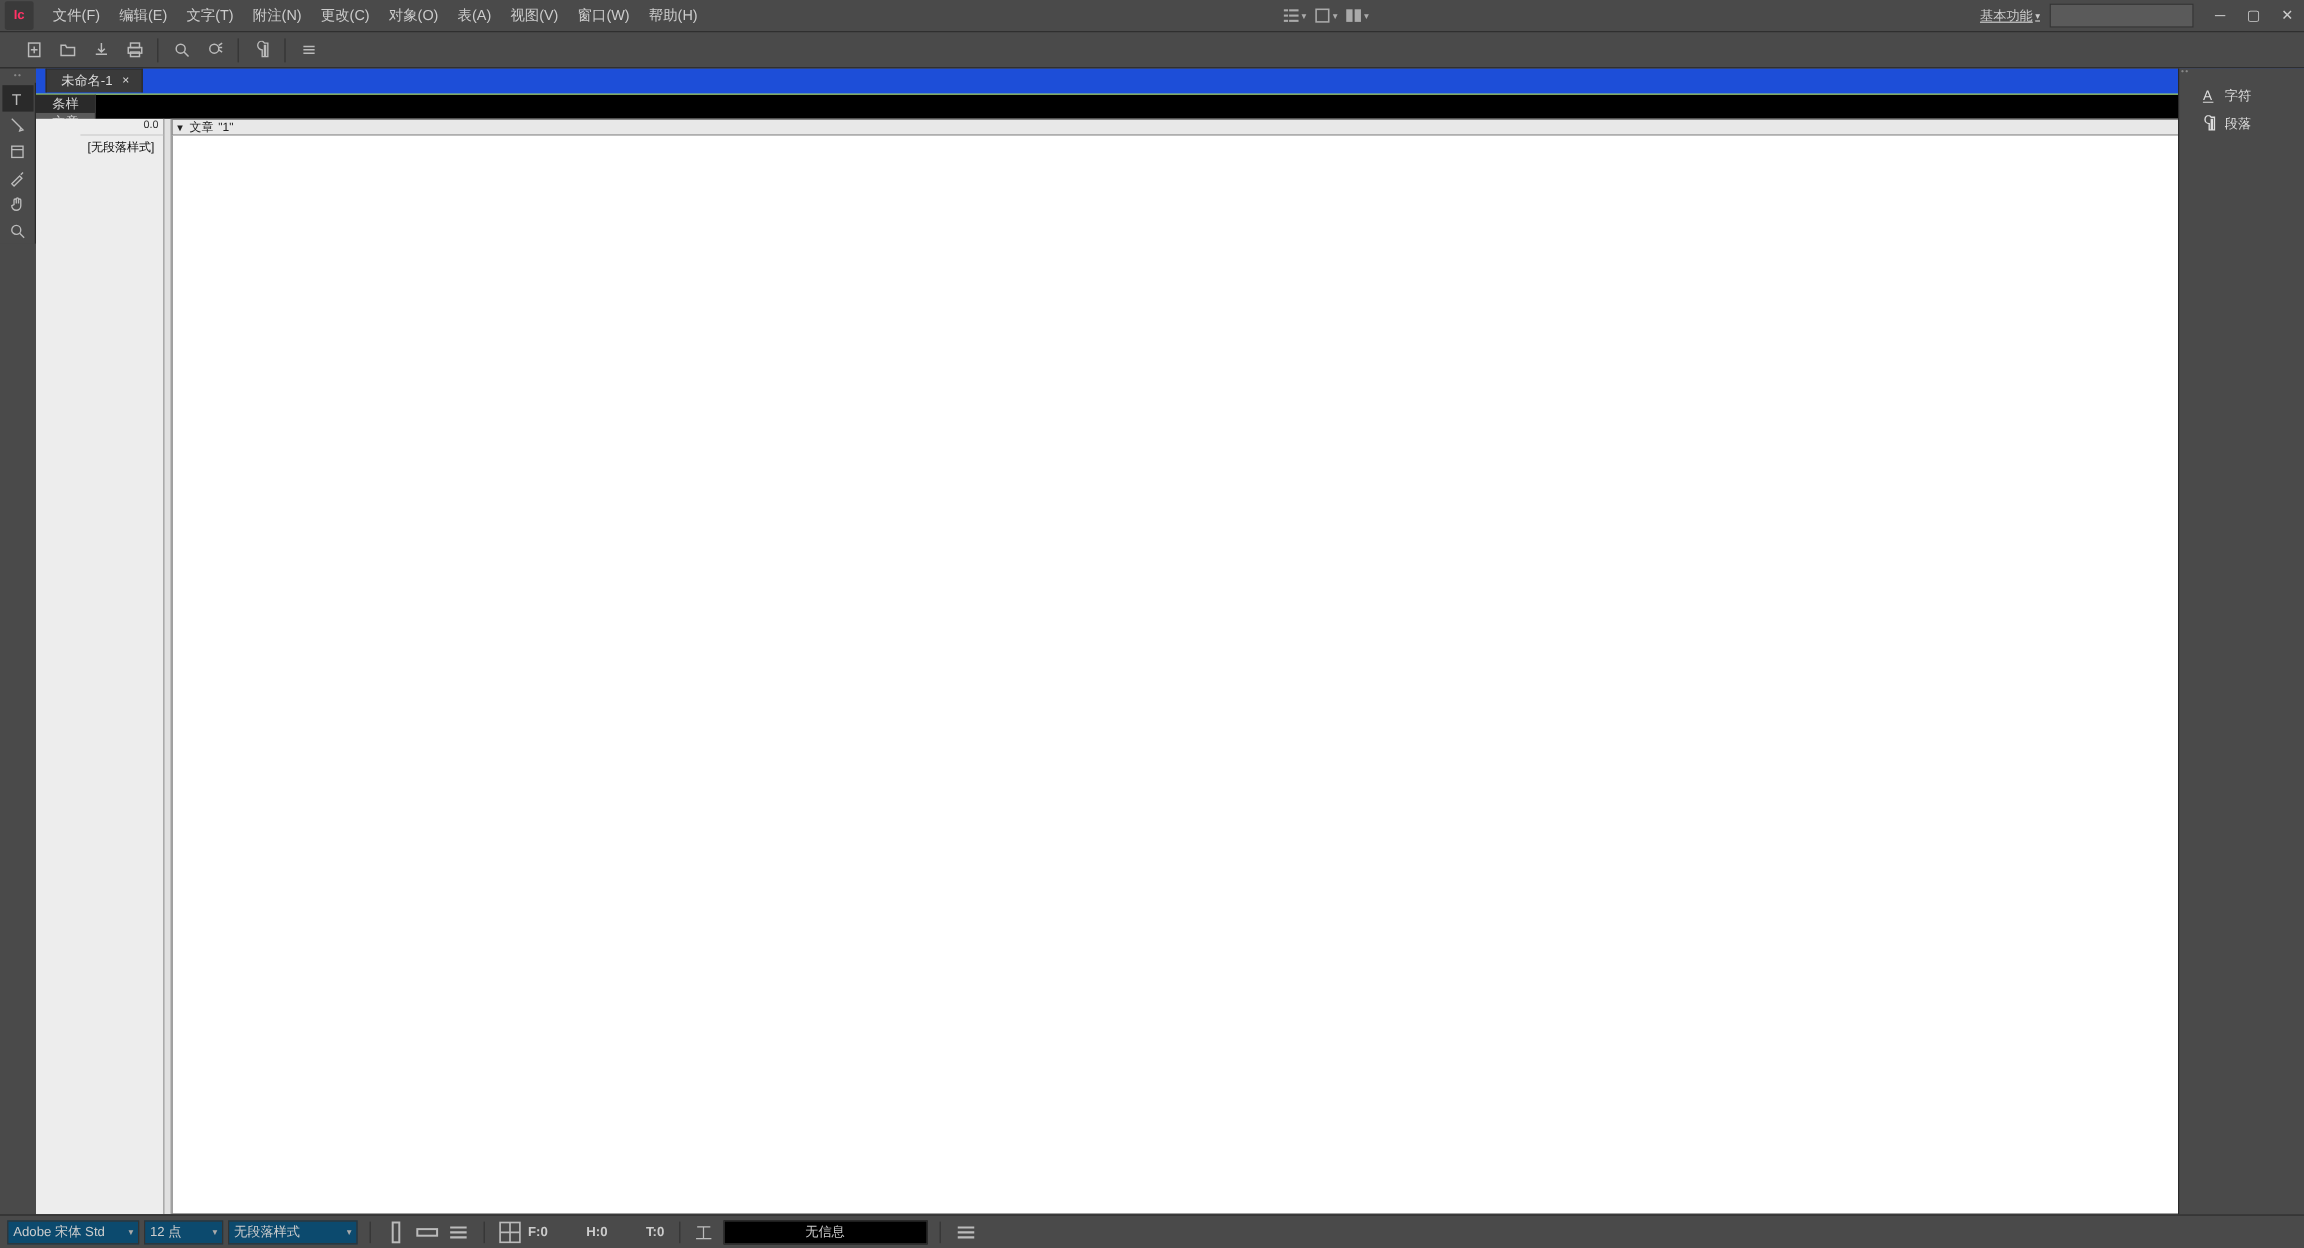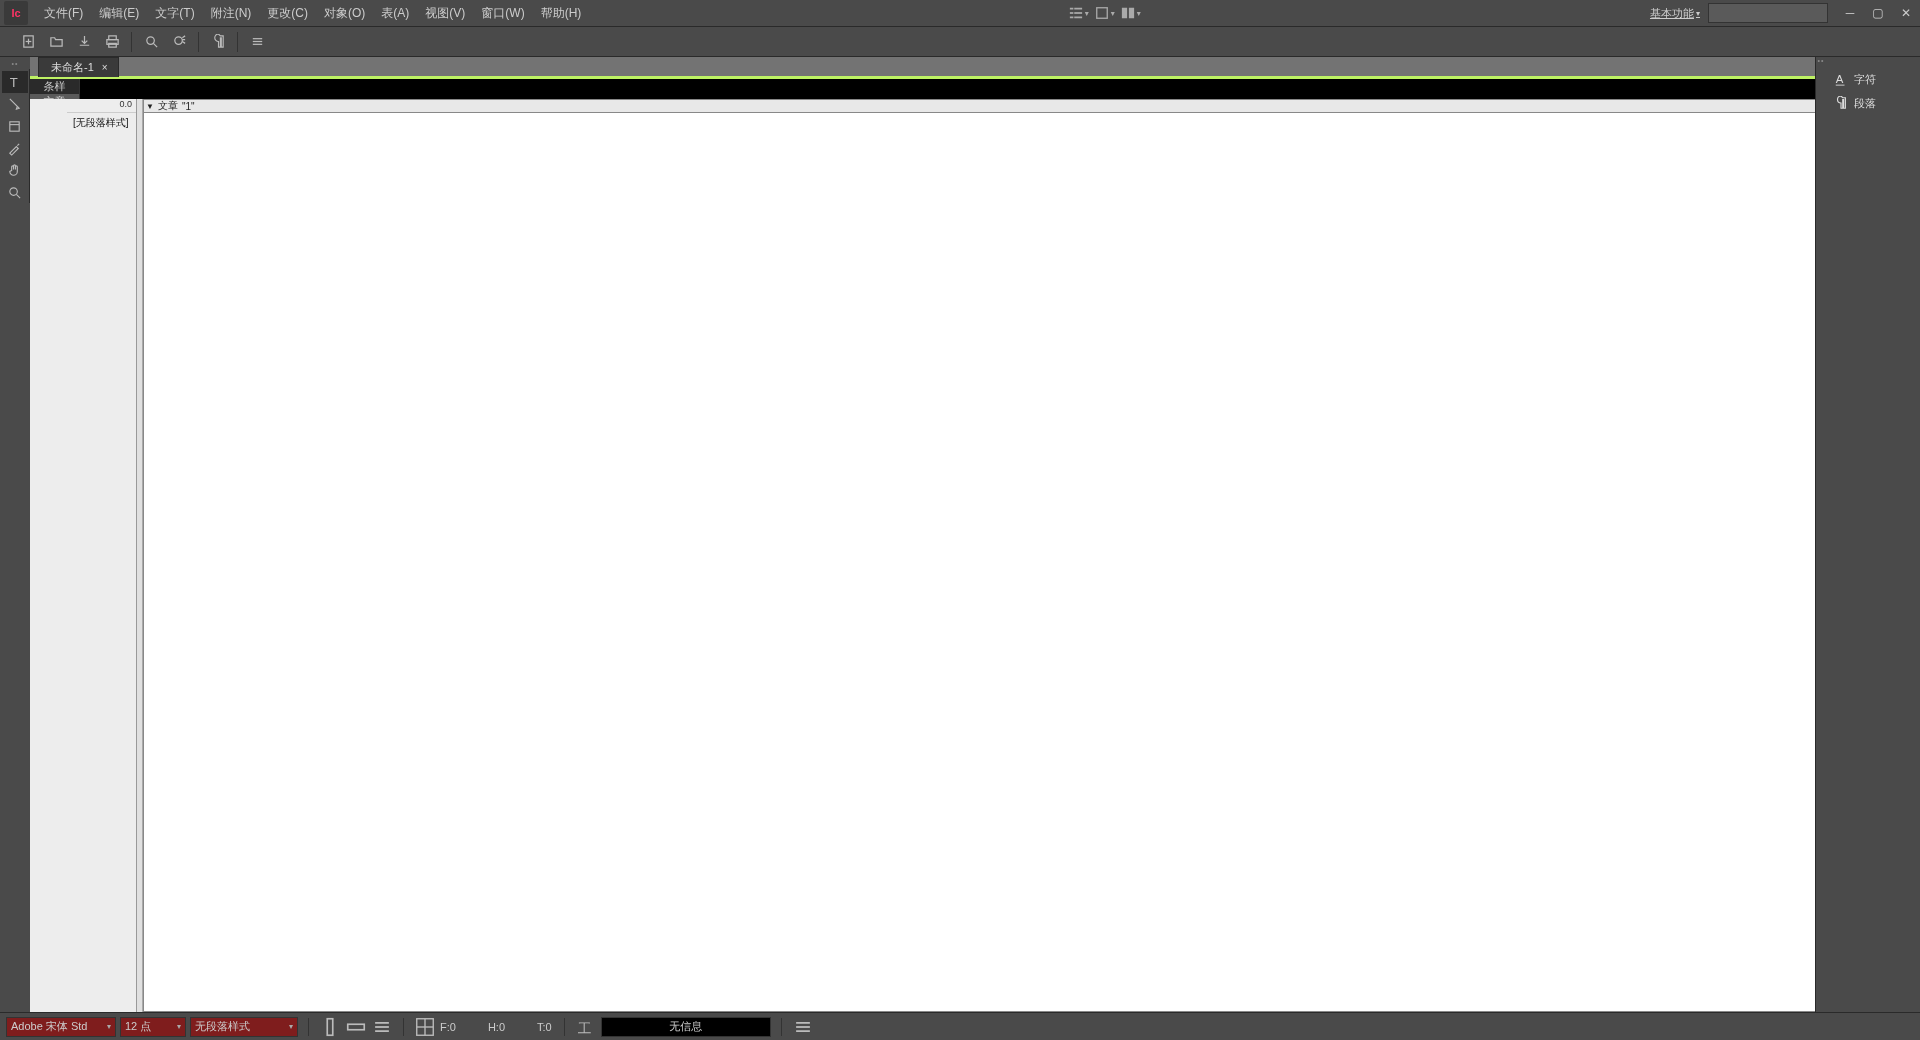--- a/index.html
+++ b/index.html
@@ -29,21 +29,21 @@
 .main-area { position: absolute; top: 57px; left: 0; right: 0; bottom: 28px; display: flex; }
 
 .left-toolbar-wrap { display: flex; flex-direction: column; }
 .left-toolbar-handle { height: 12px; display:flex; align-items:center; justify-content:center; color:#888; font-size:8px;}
 .left-toolbar { width: 30px; background: #4a4a4a; border-right: 1px solid #2a2a2a; display: flex; flex-direction: column; align-items: center; padding-top: 2px; }
 .tool-btn { width: 26px; height: 22px; display: flex; align-items: center; justify-content: center; cursor: pointer; color: #bbb; margin: 0; }
 .tool-btn.active { background: #2a2a2a; }
 .tool-btn svg { width: 15px; height: 15px; }
 
 .doc-area { flex: 1; display: flex; flex-direction: column; background: #4a4a4a; overflow:hidden;}
-.doc-tabs { height: 22px; display: flex; align-items: center; padding-left: 8px; background: #737373; border-bottom: 3px solid #bef264;}
+.doc-tabs { height: 22px; display: flex; align-items: flex-start; padding-left: 8px; background: #1d4ed8; border-bottom: 1px solid #bef264;}
 .doc-tab { height: 20px; padding: 0 10px 0 12px; background: #3a3a3a; color: #ddd; font-size: 11px; display: flex; align-items: center; border-top: 1px solid #2a2a2a; border-left: 1px solid #2a2a2a; border-right: 1px solid #2a2a2a; margin-right:2px;}
 .doc-tab-close { margin-left: 8px; cursor: pointer; font-size: 10px; }
 
 .sub-tabs-row { display: flex; height: 20px; background: #000000; flex-direction: column;}
 .sub-tab { width: 50px; color: #ccc; font-size: 11px; display: flex; align-items: center; justify-content: center; cursor: pointer; background:#5a5a5a; border-right:1px solid #333;}
 .sub-tab.active { background: #2a2a2a; }
 
 .panel-layout { flex:1; display:flex; }
 .styles-panel { width: 107px; background: #ededed; border-right: 1px solid #999; display:flex; flex-direction:column;padding-left:37px;}
 .styles-header { height:14px; font-size:9px; text-align:right; padding-right:4px; color:#333; border-bottom:1px solid #ccc;}
@@ -56,26 +56,26 @@
 .canvas { flex: 1; background: #fff; border: 1px solid #888; border-top:none; margin:0;}
 
 .right-panel-wrap { width: 105px; background: #4a4a4a; border-left: 1px solid #2a2a2a; position:absolute; right:0; top:57px; bottom:28px; display:flex;}
 .right-collapse { width:10px; display:flex; align-items:flex-start; justify-content:center; padding-top:4px;}
 .right-panel { flex:1; padding-top:10px;}
 .panel-entry { height: 24px; display: flex; align-items: center; color: #ddd; font-size: 11px; padding-left: 8px; cursor: pointer; gap:6px;}
 .panel-entry svg { width: 14px; height: 14px; }
 
 
 .status-bar { position: absolute; bottom: 0; left: 0; right: 0; height: 28px; background: #4a4a4a; border-top: 1px solid #2a2a2a; display: flex; align-items: center; padding: 0 6px; gap: 4px; color: #ccc; font-size: 11px; }
-.status-combo { height: 20px; background: #7f1d1d; border: 1px solid #333; display: flex; align-items: center; padding: 0 4px; cursor: pointer; justify-content:space-between;}
+.status-combo { height: 20px; background: #0c4a6e; border: 1px solid #333; display: flex; align-items: center; padding: 0 4px; cursor: pointer; justify-content:space-between;}
 .status-combo .arrow { font-size:8px; margin-left:6px; color:#aaa;}
 .status-sep { width: 1px; height: 18px; background: #333; margin: 0 6px; }
 .status-icon { width: 22px; height: 22px; display: flex; align-items: center; justify-content: center; cursor: pointer; }
 .status-field { height: 20px; background: #000000; border: 1px solid #333; display:flex; align-items:center; justify-content:center;}
-.status-label { font-size: 11px; margin-right: 2px; }
+.status-label { font-size: 11px; margin-right: 2px; font-weight: bold; }
 
 .handle-dots { color:#888; letter-spacing:1px; font-size:7px; padding:0 4px;}
 </style>
 </head>
 <body>
 
 <div class="menu-bar">
   <div class="app-logo">Ic</div>
   <div class="menu-item">文件(F)</div>
   <div class="menu-item">编辑(E)</div>

